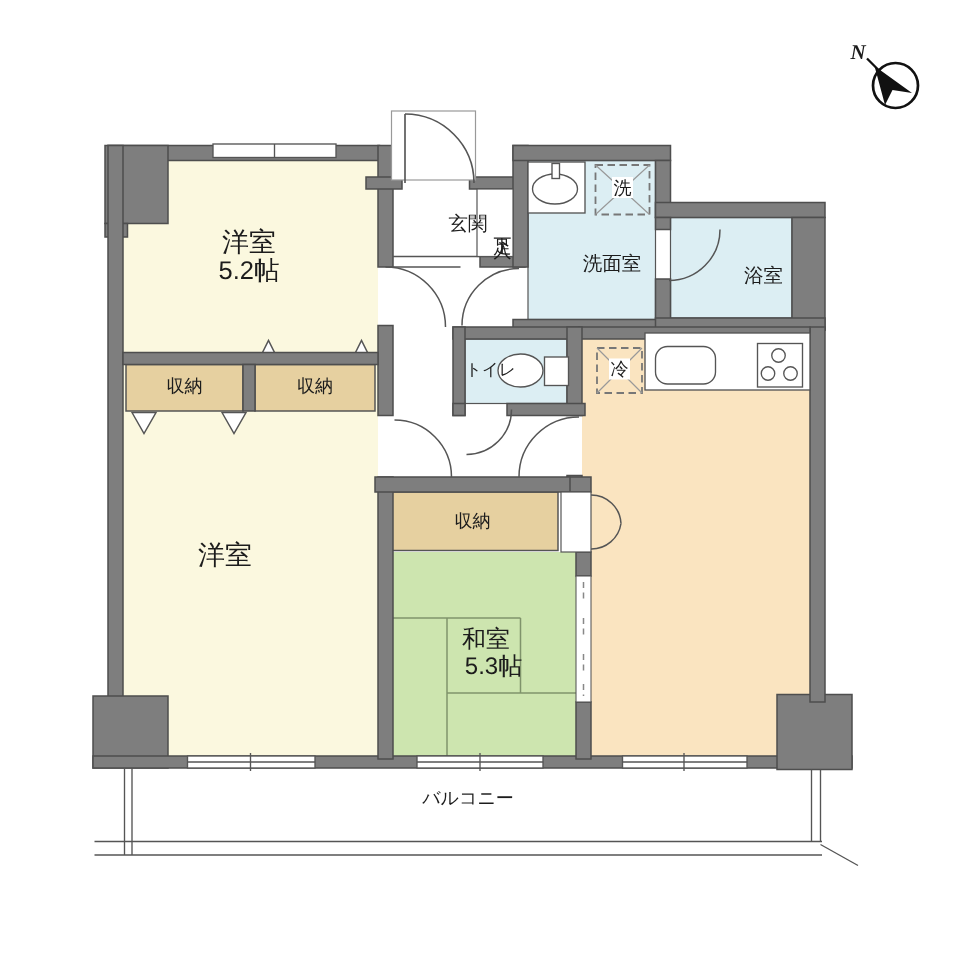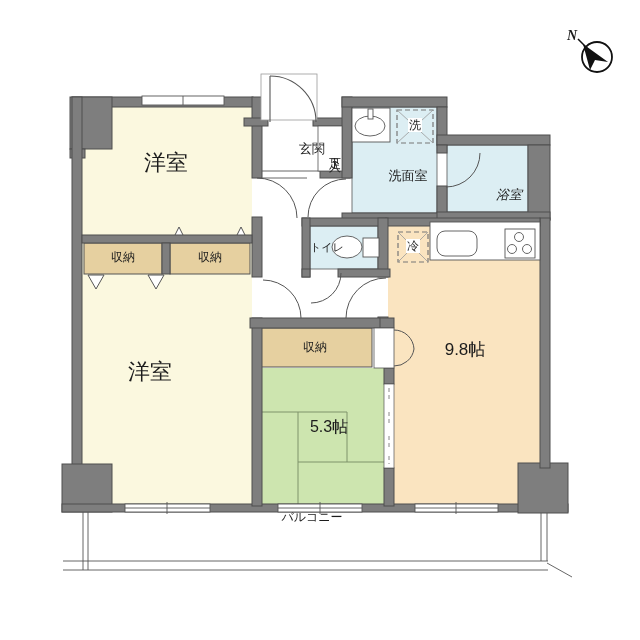--- a/index.html
+++ b/index.html
@@ -1,21 +1,21 @@
 <!DOCTYPE html>
 <html><head>
 <meta charset="utf-8">
 <style>
   html,body{margin:0;padding:0;background:#ffffff;}
   #plan{position:relative;width:640px;height:640px;background:#ffffff;overflow:hidden;
         font-family:"Liberation Sans","DejaVu Sans",sans-serif;}
   #plan svg{position:absolute;left:0;top:0;}
   .lbl{position:absolute;color:#1c1c1c;text-align:center;line-height:1.12;white-space:nowrap;
        font-family:"Liberation Sans","DejaVu Sans",sans-serif;}
-  .room-name{font-size:22px;font-weight:500;}
+  .room-name{font-size:18px;font-weight:500;}
   .room-size{font-size:17px;font-weight:500;}
   .mid{font-size:13px;font-weight:500;margin-left:19px;}
   .small{font-size:12px;font-weight:500;}
   .tiny{font-size:11px;font-weight:500;}
   .vert{writing-mode:vertical-rl;text-orientation:upright;letter-spacing:1px;}
   .north{font-size:14px;font-style:italic;font-weight:bold;font-family:"Liberation Serif","DejaVu Serif",serif;}
   .onwhite{background:#fff;padding:0 1px;}
 </style>
 </head>
 <body>
@@ -174,40 +174,41 @@
 
   <g>
     <circle cx="597" cy="57" r="15" fill="#ffffff" stroke="#111" stroke-width="1.8"></circle>
     <path d="M578,39 L587,48" stroke="#111" stroke-width="1.5"></path>
     <polygon points="583,44 608,62 595,60 590,70" fill="#111"></polygon>
   </g>
 </svg>
 
 <div class="lbl" style="left:106px;top:151px;width:120px;">
   <div class="room-name">洋室</div>
+  <div class="room-size">5.2帖</div>
 </div>
 
 <div class="lbl" style="left:90px;top:360px;width:120px;">
   <div class="room-name">洋室</div>
 </div>
 
 <div class="lbl" style="left:264px;top:418px;width:120px;font-size:16px;">
+  <div style="font-size:16px;font-weight:500;">和室</div>
   <div style="font-size:16px;font-weight:500;margin-left:10px;">5.3帖</div>
 </div>
 
 <div class="lbl" style="left:405px;top:340px;width:120px;">
-  <div class="room-size">9.8帖</div>
 </div>
 
 <div class="lbl mid" style="left:263px;top:142px;width:60px;">玄関</div>
 <div class="lbl small vert" style="left:321px;top:127px;height:44px;width:20px;">下足入</div>
 <div class="lbl mid" style="left:346px;top:169px;width:86px;text-align:center;">洗面室</div>
-<div class="lbl mid" style="left:458px;top:188px;width:64px;font-style:italic;">浴室</div>
+<div class="lbl mid" style="left:458px;top:177px;width:64px;">浴室</div>
 <div class="lbl tiny" style="left:306px;top:241px;width:42px;">トイレ</div>
 <div class="lbl small" style="left:84px;top:251px;width:78px;">収納</div>
 <div class="lbl small" style="left:170px;top:251px;width:80px;">収納</div>
 <div class="lbl small" style="left:258px;top:341px;width:114px;">収納</div>
 <div class="lbl small" style="left:405px;top:119px;width:20px;"><span class="onwhite">洗</span></div>
 <div class="lbl small" style="left:403px;top:240px;width:20px;"><span class="onwhite">冷</span></div>
-<div class="lbl small" style="left:268px;top:511px;width:88px;">バルコニー</div>
+<div class="lbl small" style="left:268px;top:526px;width:88px;">バルコニー</div>
 <div class="lbl north" style="left:563px;top:28px;width:18px;">N</div>
 
 </div>
 
 </body></html>

